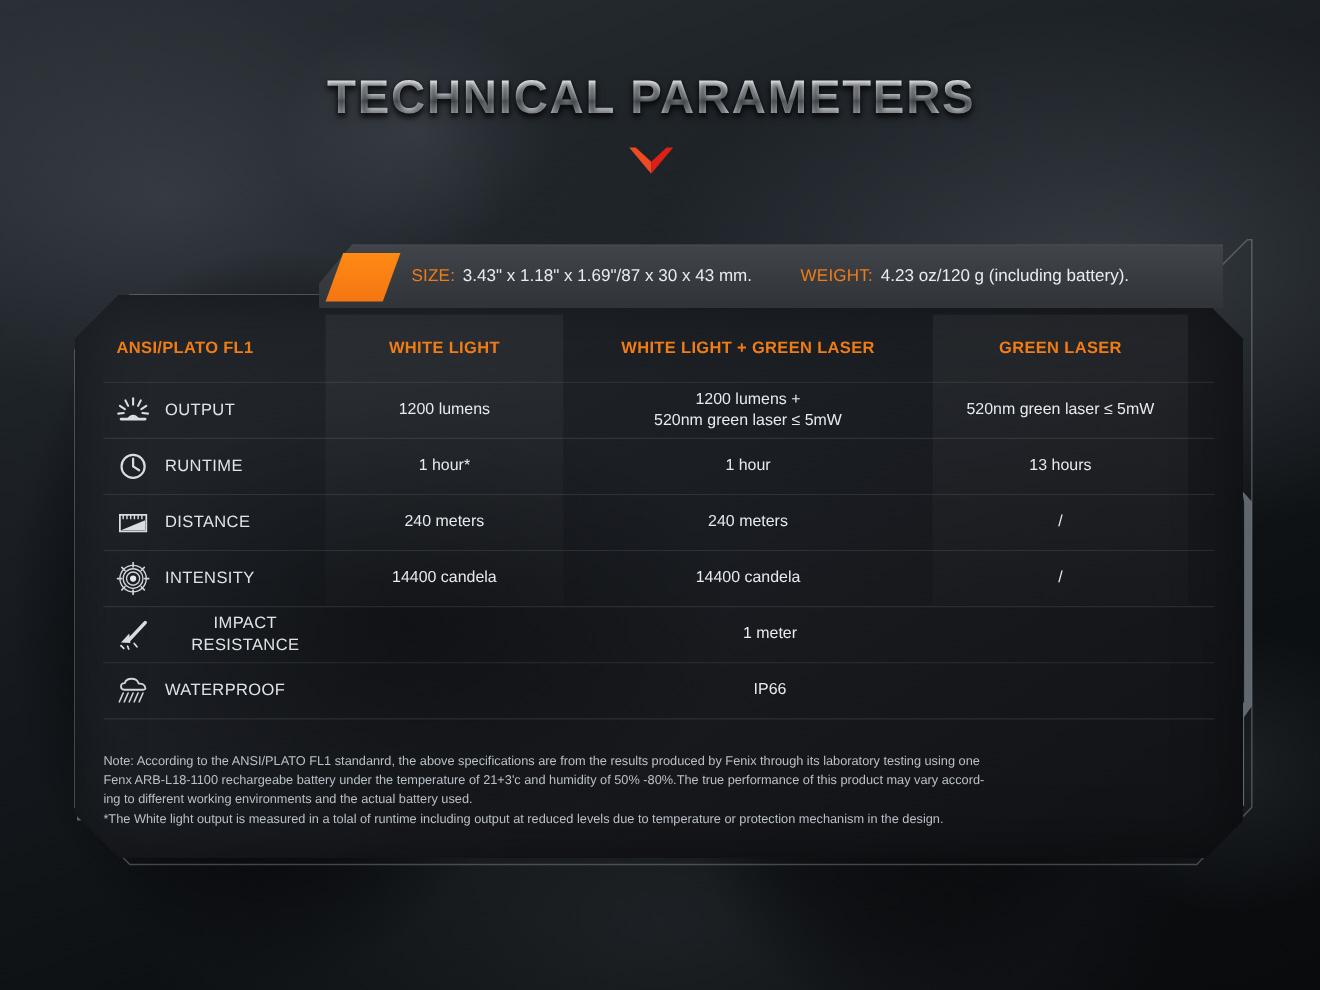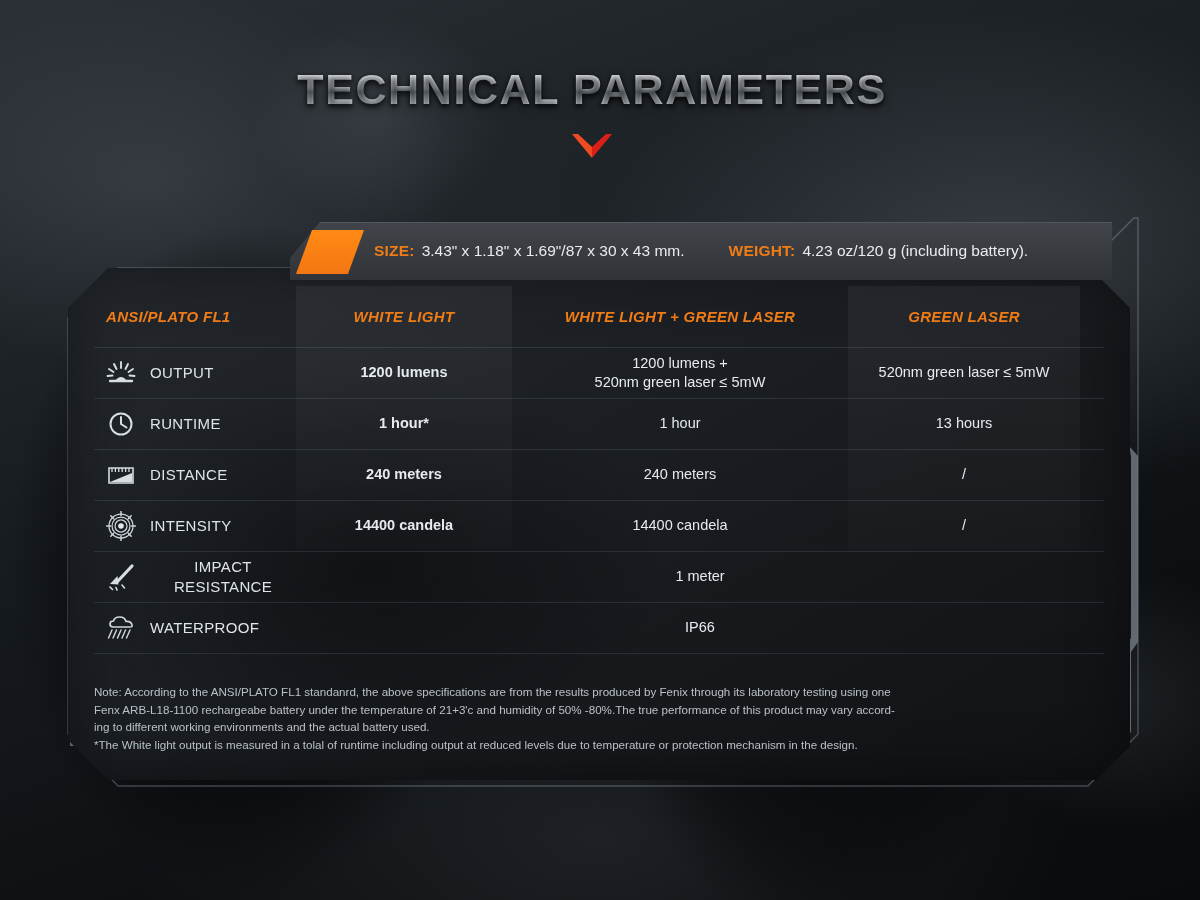--- a/index.html
+++ b/index.html
@@ -128,21 +128,21 @@
     right: 14px;
     height: 100%;
     display: flex;
     align-items: center;
     gap: 44px;
     font-size: 15.5px;
     white-space: nowrap;
   }
   .spec-key {
     color: #f07c16;
-    font-weight: bold;
+    font-weight: normal;
     letter-spacing: 0.2px;
   }
   .spec-val {
     color: #e9ecef;
     margin-left: 7px;
   }
 
   
   #panel {
     position: absolute;
@@ -179,35 +179,35 @@
 
   .trow {
     position: relative;
     display: flex;
     align-items: center;
     border-bottom: 1px solid rgba(150,162,175,0.17);
   }
 
   
   #row-header { height: 62px; }
-  #row-header .cell { color: #f07c16; font-weight: bold; font-size: 15px; letter-spacing: 0.3px; font-style: italic; }
+  #row-header .cell { color: #f07c16; font-weight: bold; font-size: 15px; letter-spacing: 0.3px; }
   #row-header .c1 { padding-left: 12px; }
 
   .cell {
     display: flex;
     align-items: center;
     justify-content: center;
     text-align: center;
     color: #e6eaee;
     font-size: 14.5px;
     line-height: 1.32;
     height: 100%;
   }
   .c1 { width: 202px; justify-content: flex-start; }
-  .c2 { width: 216px; font-weight: bold; }
+  .c2 { width: 216px; }
   .c3 { width: 336px; }
   .c4 { width: 232px; text-align: right; }
   
   .c-merge { width: 808px; }
 
   .param-label {
     color: #dfe4e9;
     font-size: 15px;
     font-weight: normal;
     letter-spacing: 0.35px;

